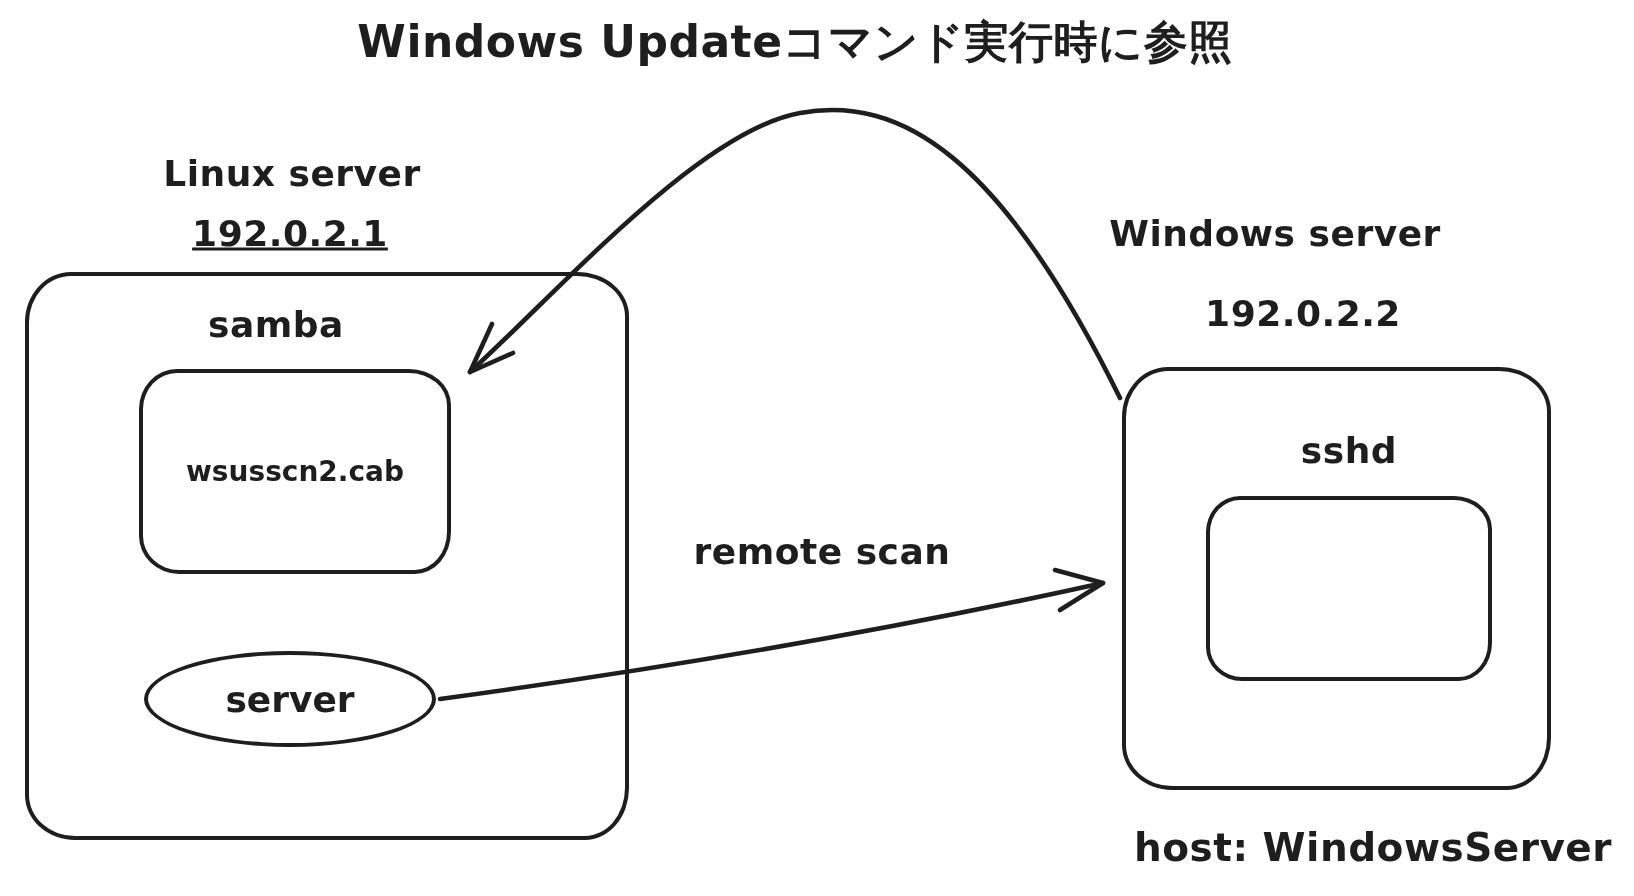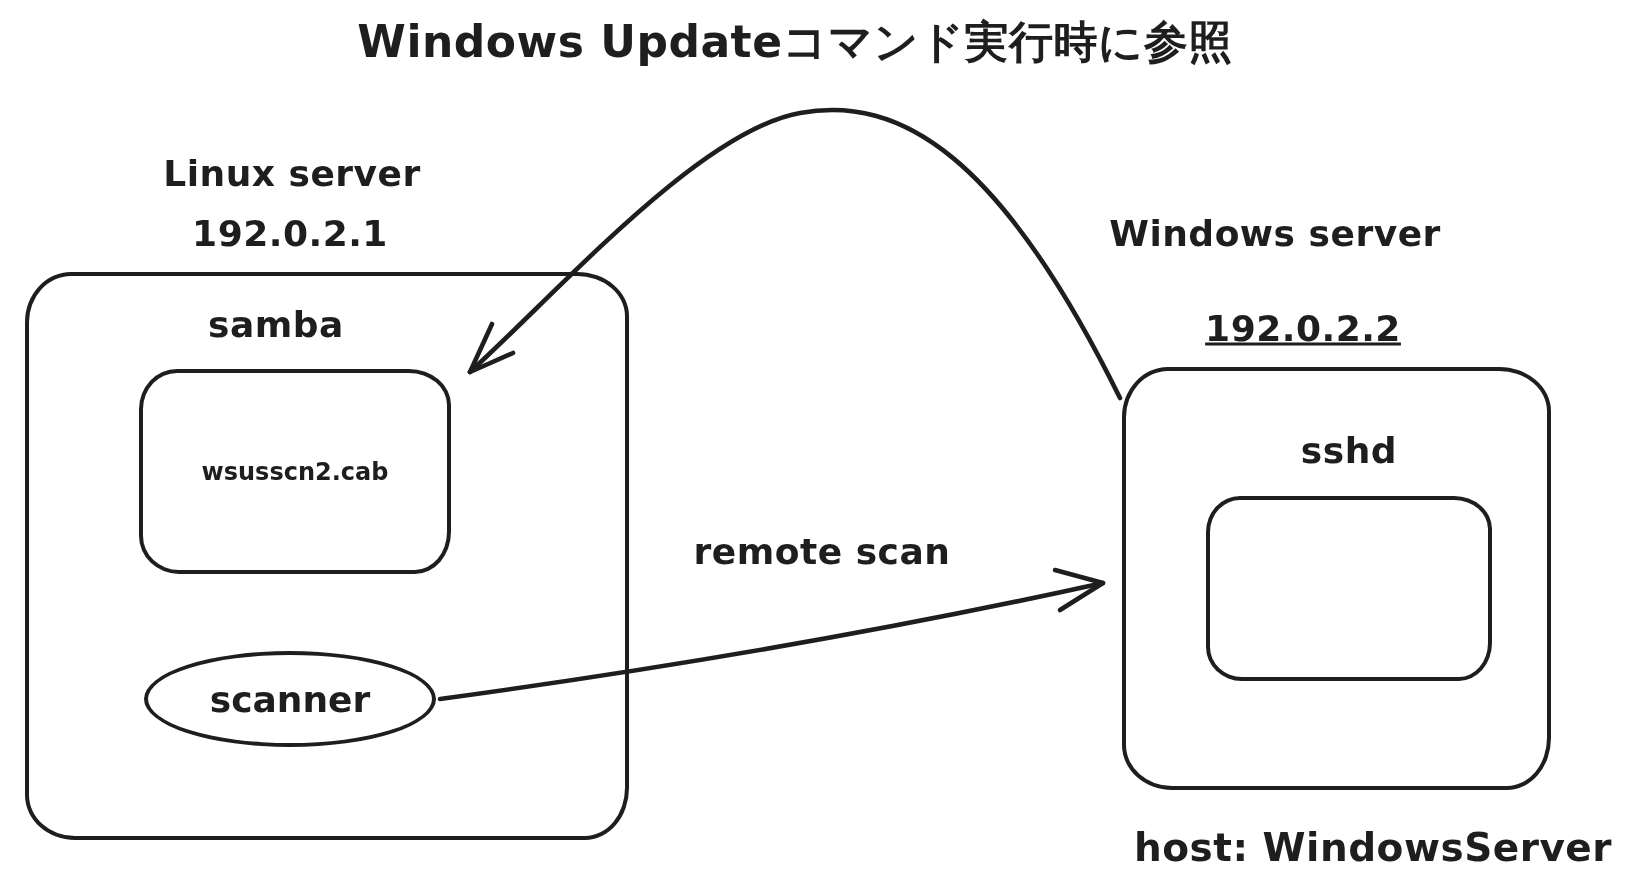--- a/index.html
+++ b/index.html
@@ -46,58 +46,58 @@
     pointer-events:none;
   }
   .arrows-layer path{
     fill:none;
     stroke:var(--stroke-color);
     stroke-linecap:round;
     stroke-linejoin:round;
   }
   .fs-title{font-size:44px;}
   .fs-node{font-size:36px;}
-  .fs-file{font-size:24px;}
+  .fs-file{font-size:28px;}
 </style>
 </head>
 <body>
 
 <div class="canvas">
 
   <svg class="arrows-layer" viewBox="0 0 1634 896" xmlns="http://www.w3.org/2000/svg">
 
     <path d="M 1120 398 C 1000 155, 900 95, 800 113 C 700 131, 560 290, 470 372" stroke-width="4.6"></path>
     <path d="M 492 324 L 470 372 L 513 353" stroke-width="4.6"></path>
 
     <path d="M 440 699 Q 800 650 1103 583" stroke-width="4.6"></path>
     <path d="M 1055 570 L 1103 583 L 1060 610" stroke-width="4.6"></path>
   </svg>
 
   <div class="lbl fs-title" style="left:795px;top:42px;">Windows Updateコマンド実行時に参照</div>
 
   <div class="lbl fs-node" style="left:292px;top:173px;">Linux server</div>
-  <div class="lbl fs-node" style="left:290px;top:233px;">192.0.2.1</div>
+  <div class="lbl fs-node" style="left:290px;top:233px;text-decoration:underline;">192.0.2.1</div>
 
   <div class="box rounded-a" style="left:25px;top:272px;width:604px;height:568px;">
 
     <div class="lbl fs-node" style="left:247px;top:48px;">samba</div>
 
     <div class="box rounded-b center-flex" style="left:110px;top:93px;width:312px;height:205px;">
       <span class="fs-file" style="font-weight:600;">wsusscn2.cab</span>
     </div>
 
     <div class="ellipse" style="left:115px;top:375px;width:292px;height:96px;">
-      <span class="fs-node" style="font-weight:600;">scanner</span>
+      <span class="fs-node" style="font-weight:600;">server</span>
     </div>
   </div>
 
   <div class="lbl fs-node" style="left:822px;top:551px;">remote scan</div>
 
   <div class="lbl fs-node" style="left:1275px;top:233px;">Windows server</div>
-  <div class="lbl fs-node" style="left:1303px;top:328px;text-decoration:underline;">192.0.2.2</div>
+  <div class="lbl fs-node" style="left:1303px;top:313px;">192.0.2.2</div>
 
   <div class="box rounded-a" style="left:1122px;top:367px;width:429px;height:423px;">
 
     <div class="lbl fs-node" style="left:223px;top:79px;">sshd</div>
 
     <div class="box rounded-c" style="left:80px;top:125px;width:286px;height:185px;"></div>
   </div>
 
   <div class="lbl fs-node" style="left:1373px;top:847px;font-size:39px;">host: WindowsServer</div>
 

